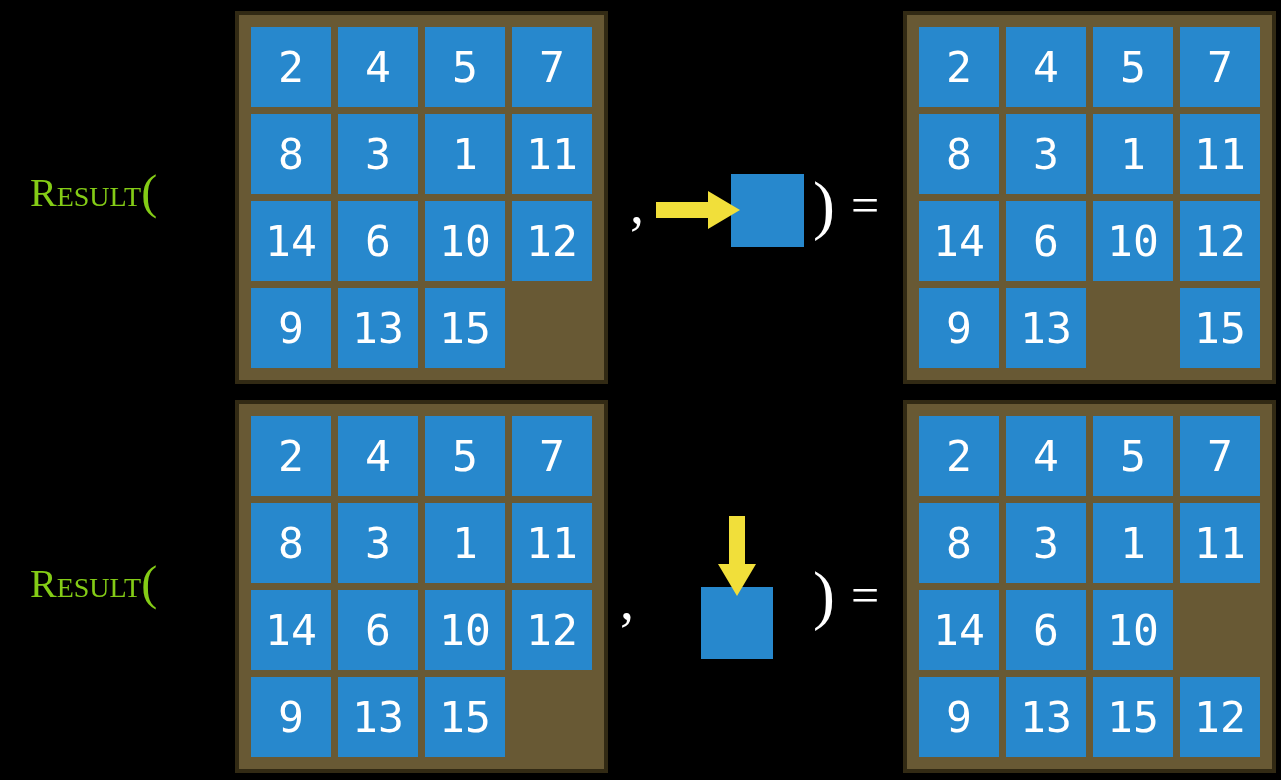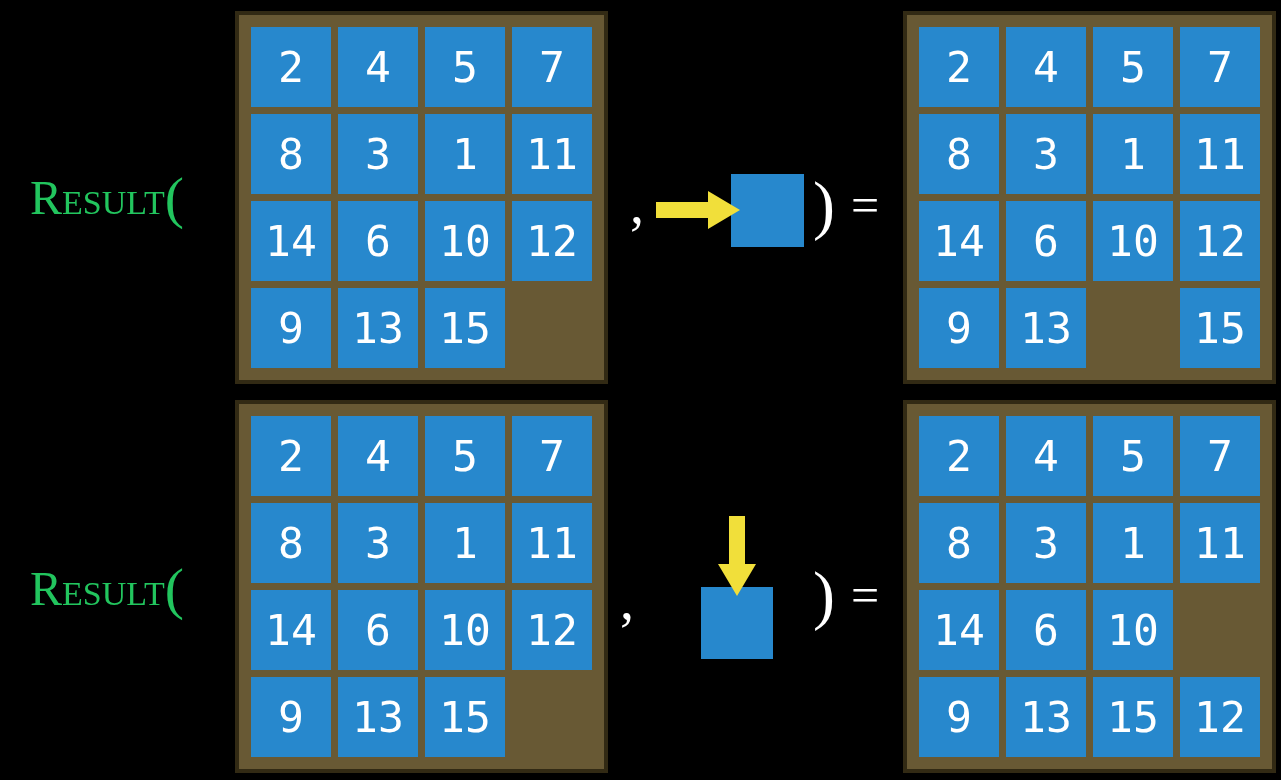--- a/index.html
+++ b/index.html
@@ -1,21 +1,21 @@
 <!DOCTYPE html>
 <html lang="en" style="--tile: #2788cd; --board: #685934; --board_border: #322a14; --arrow: #f1df3a; --text: #ffffff;"><head>
 <meta charset="utf-8">
 <style>
   html,body{margin:0;padding:0;background:#000;}
   body{position:relative;width:1281px;height:780px;overflow:hidden;
        font-family:"Liberation Serif",serif;}
 
   
-  .func{position:absolute;color:#22c55e;font-variant:small-caps;
-        font-size:48px;line-height:1;white-space:nowrap;}
+  .func{position:absolute;color:#84cc16;font-variant:small-caps;
+        font-size:40px;line-height:1;white-space:nowrap;}
   .func .paren{font-size:1.2em;font-variant:normal;position:relative;top:.05em;}
 
   .comma{position:absolute;color:#fff;font-size:56px;line-height:1;}
 
   .close{position:absolute;display:flex;align-items:center;color:#fff;}
   .close .paren2{font-size:66px;line-height:1;}
   .close .eq{font-size:50px;line-height:1;margin-left:16px;}
 
   
   .board{position:absolute;box-sizing:border-box;width:373px;height:373px;

